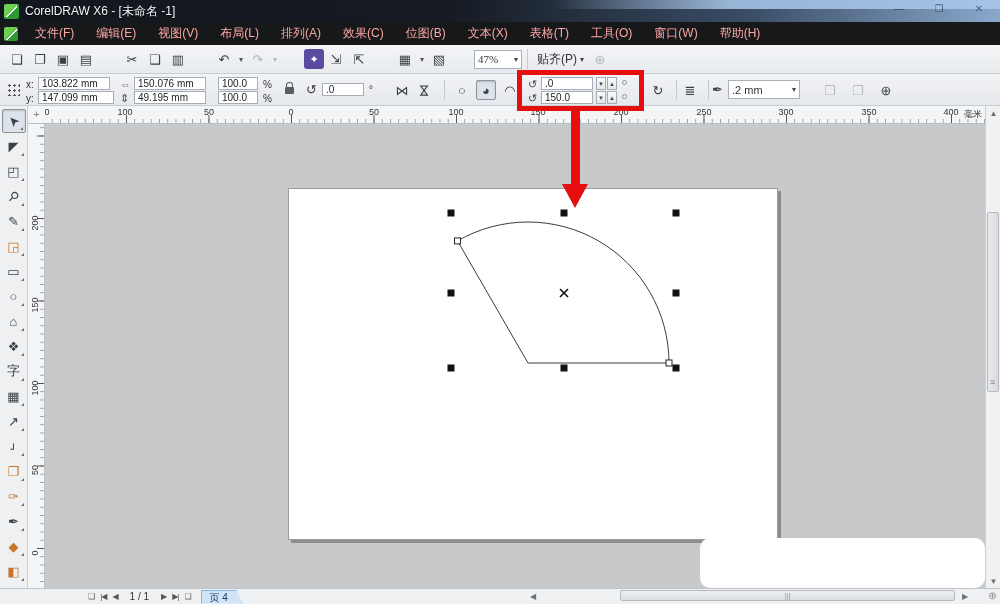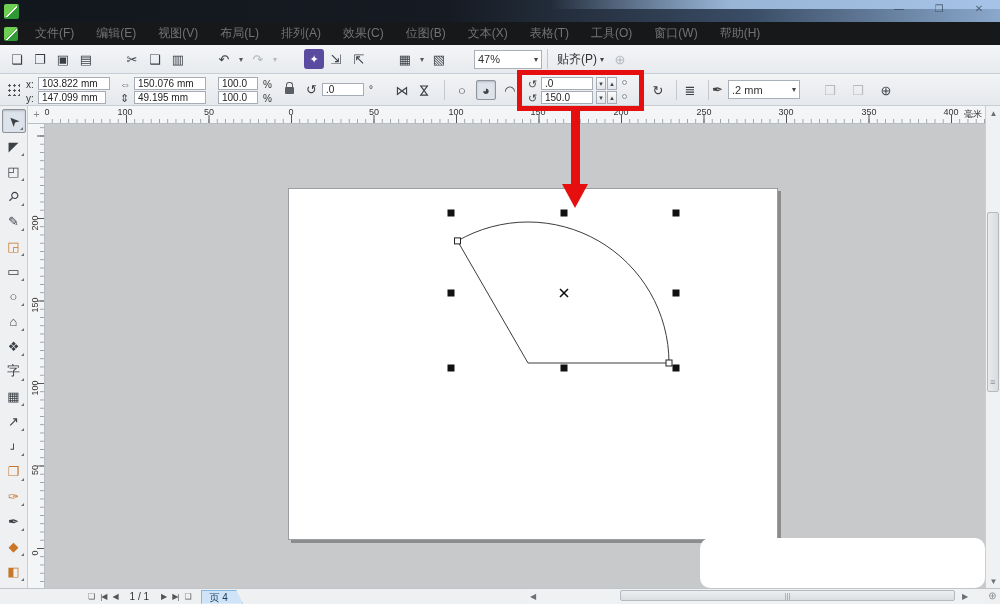--- a/index.html
+++ b/index.html
@@ -17,21 +17,21 @@
   .applogo::after{ content:""; position:absolute; left:2px; top:2px; width:11px; height:11px;
     background:linear-gradient(135deg,transparent 46%,#fff 47%,#fff 55%,transparent 56%); }
   .title-text { color:#f2f5f9; font-size:12px; white-space:nowrap; text-shadow:0 1px 1px #000; }
   .winbtns { position:absolute; right:8px; top:3px; display:flex; gap:14px; opacity:.55; }
   .winbtn { color:#0e1622; font-size:10px; width:26px; text-align:center; }
 
   
   .menubar { position:absolute; left:0; top:22px; width:1000px; height:23px; background:#17181a;
     display:flex; align-items:center; padding-left:4px; }
   .menus { display:flex; align-items:center; }
-  .menu-item { color:#737373; font-size:12px; padding:3px 11px; cursor:default; white-space:nowrap; }
+  .menu-item { color:#fca5a5; font-size:12px; padding:3px 11px; cursor:default; white-space:nowrap; }
 
   
   .toolbar { position:absolute; left:0; top:45px; width:1000px; height:29px;
     background:linear-gradient(180deg,#f4f5f7,#e7eaee); border-bottom:1px solid #c9ced5;
     display:flex; align-items:center; padding-left:6px; gap:1px; }
   .tb-buttons { display:flex; align-items:center; gap:1px; }
   .tbtn { width:22px; height:22px; display:flex; align-items:center; justify-content:center;
     font-size:13px; color:#3a3f46; border-radius:2px; }
   .tbtn.dd { width:10px; font-size:8px; color:#555; }
   .tbtn.disabled { color:#b4b8bd; }
@@ -135,20 +135,21 @@
   .cornerbtn { position:absolute; left:986px; top:590px; width:13px; height:13px; font-size:10px; color:#8b9097;
     text-align:center; line-height:12px; }
 </style>
 </head>
 <body>
 
 <div id="app">
 
   <div class="titlebar">
     <span class="applogo"></span>
+    <span class="title-text">CorelDRAW X6 - [未命名 -1]</span>
     <span class="winbtns">
 
     <span class="winbtn">—</span>
         <span class="winbtn">❐</span>
         <span class="winbtn">✕</span>
       </span>
   </div>
 
   <div class="menubar">
     <span class="applogo" style="width:14px;height:14px;"></span>
@@ -188,38 +189,38 @@
         <span class="tbtn sep"></span>
         <span class="tbtn purple">✦</span>
         <span class="tbtn">⇲</span>
         <span class="tbtn">⇱</span>
         <span class="tbtn sep"></span>
         <span class="tbtn">▦</span>
         <span class="tbtn dd">▾</span>
         <span class="tbtn">▧</span>
         <span class="tbtn sep"></span>
       </div>
-    <div class="combo" style="width:68px;">
+    <div class="combo" style="width:48px;font-family:Liberation Serif, serif;">
       <span>47%</span>
       <span class="caret" style="margin-left:auto;">▾</span>
     </div>
     <span class="sepv"></span>
     <div class="snapbox">
       <span>贴齐(P)</span>
       <span class="caret">▾</span>
     </div>
     <span class="tbtn disabled">⊕</span>
   </div>
 
   <div class="propbar">
     <span class="pgrid pb"></span>
     <span class="rowlab" style="left:26px; top:5px;">x:</span>
     <span class="field" style="left:38px; top:3px; width:72px;">103.822 mm</span>
     <span class="rowlab" style="left:26px; top:19px;">y:</span>
-    <span class="field" style="left:38px; top:17px; width:68px;">147.099 mm</span>
+    <span class="field" style="left:38px; top:17px; width:76px;">147.099 mm</span>
 
     <span class="icn" style="left:120px; top:4px;">⇔</span>
     <span class="field" style="left:134px; top:3px; width:72px;">150.076 mm</span>
     <span class="icn" style="left:120px; top:18px;">⇕</span>
     <span class="field" style="left:134px; top:17px; width:72px;">49.195 mm</span>
 
     <span class="field" style="left:218px; top:3px; width:40px;">100.0</span>
     <span class="rowlab" style="left:263px; top:5px;">%</span>
     <span class="field" style="left:218px; top:17px; width:40px;">100.0</span>
     <span class="rowlab" style="left:263px; top:19px;">%</span>

